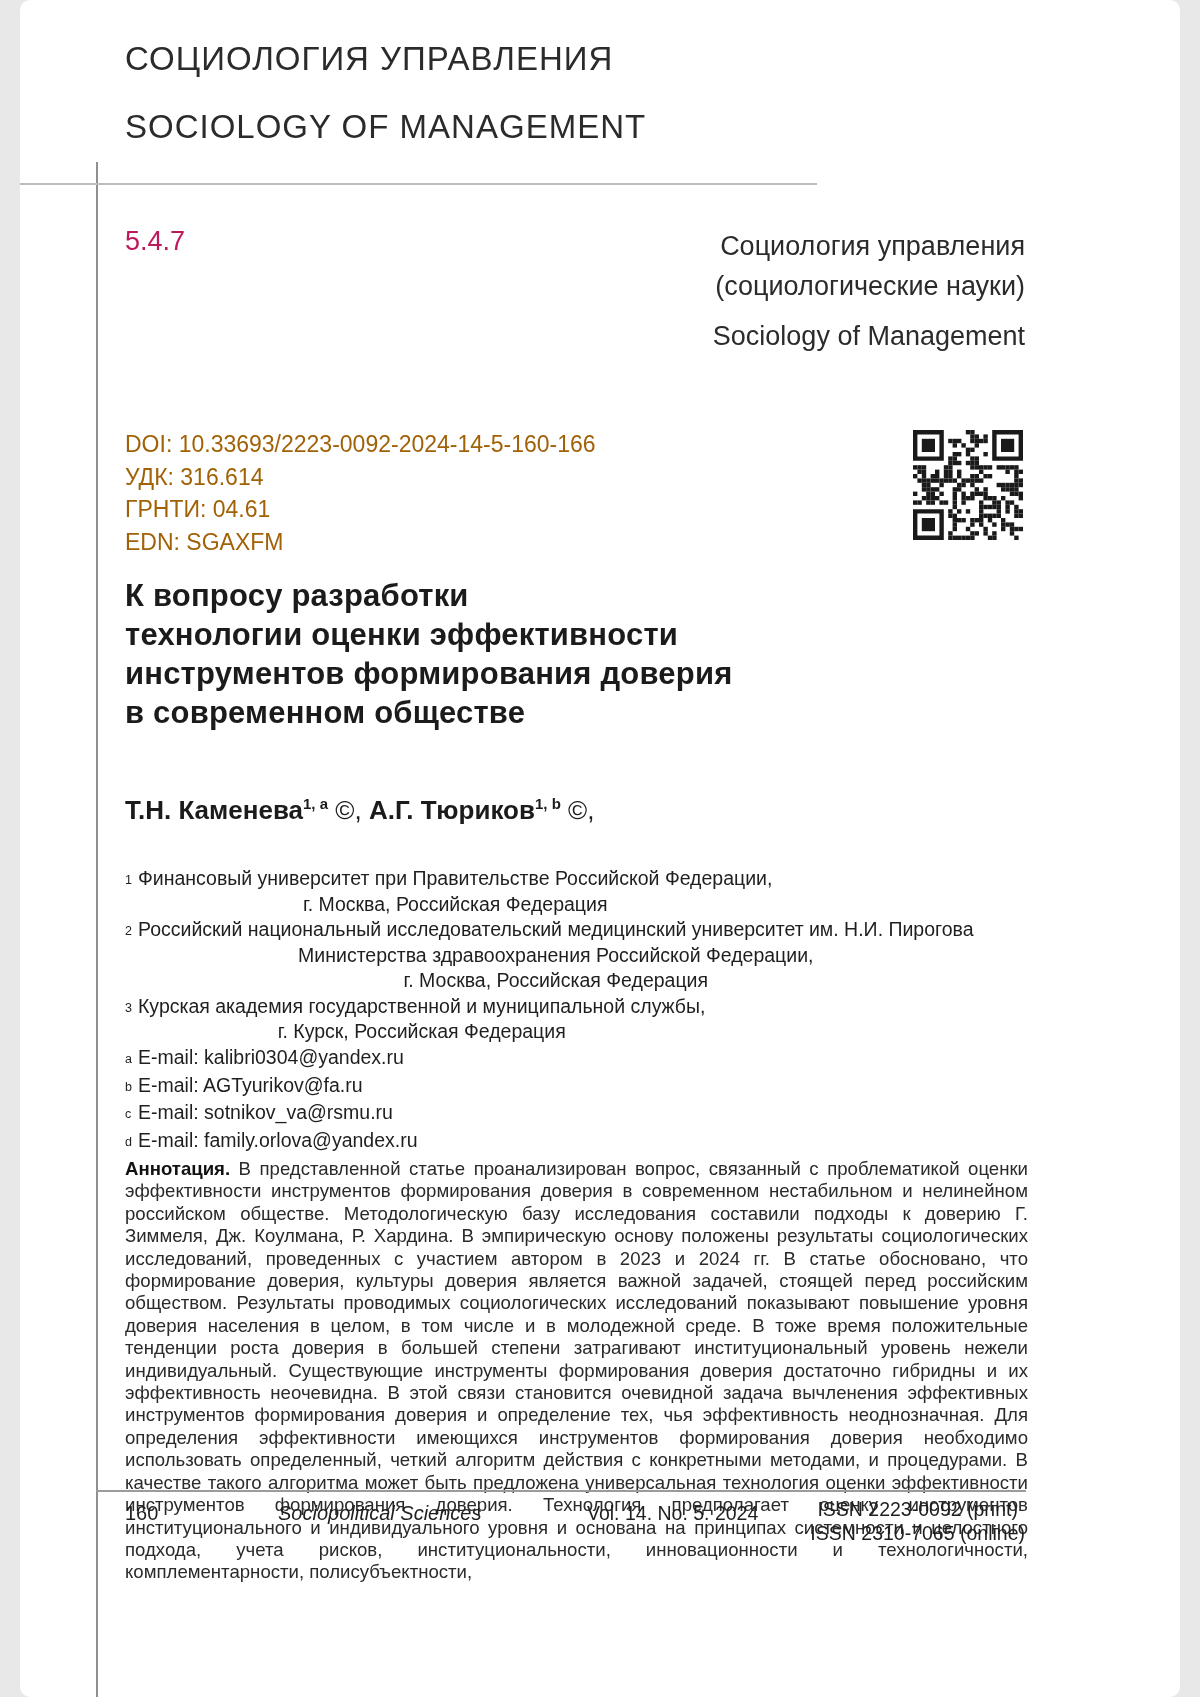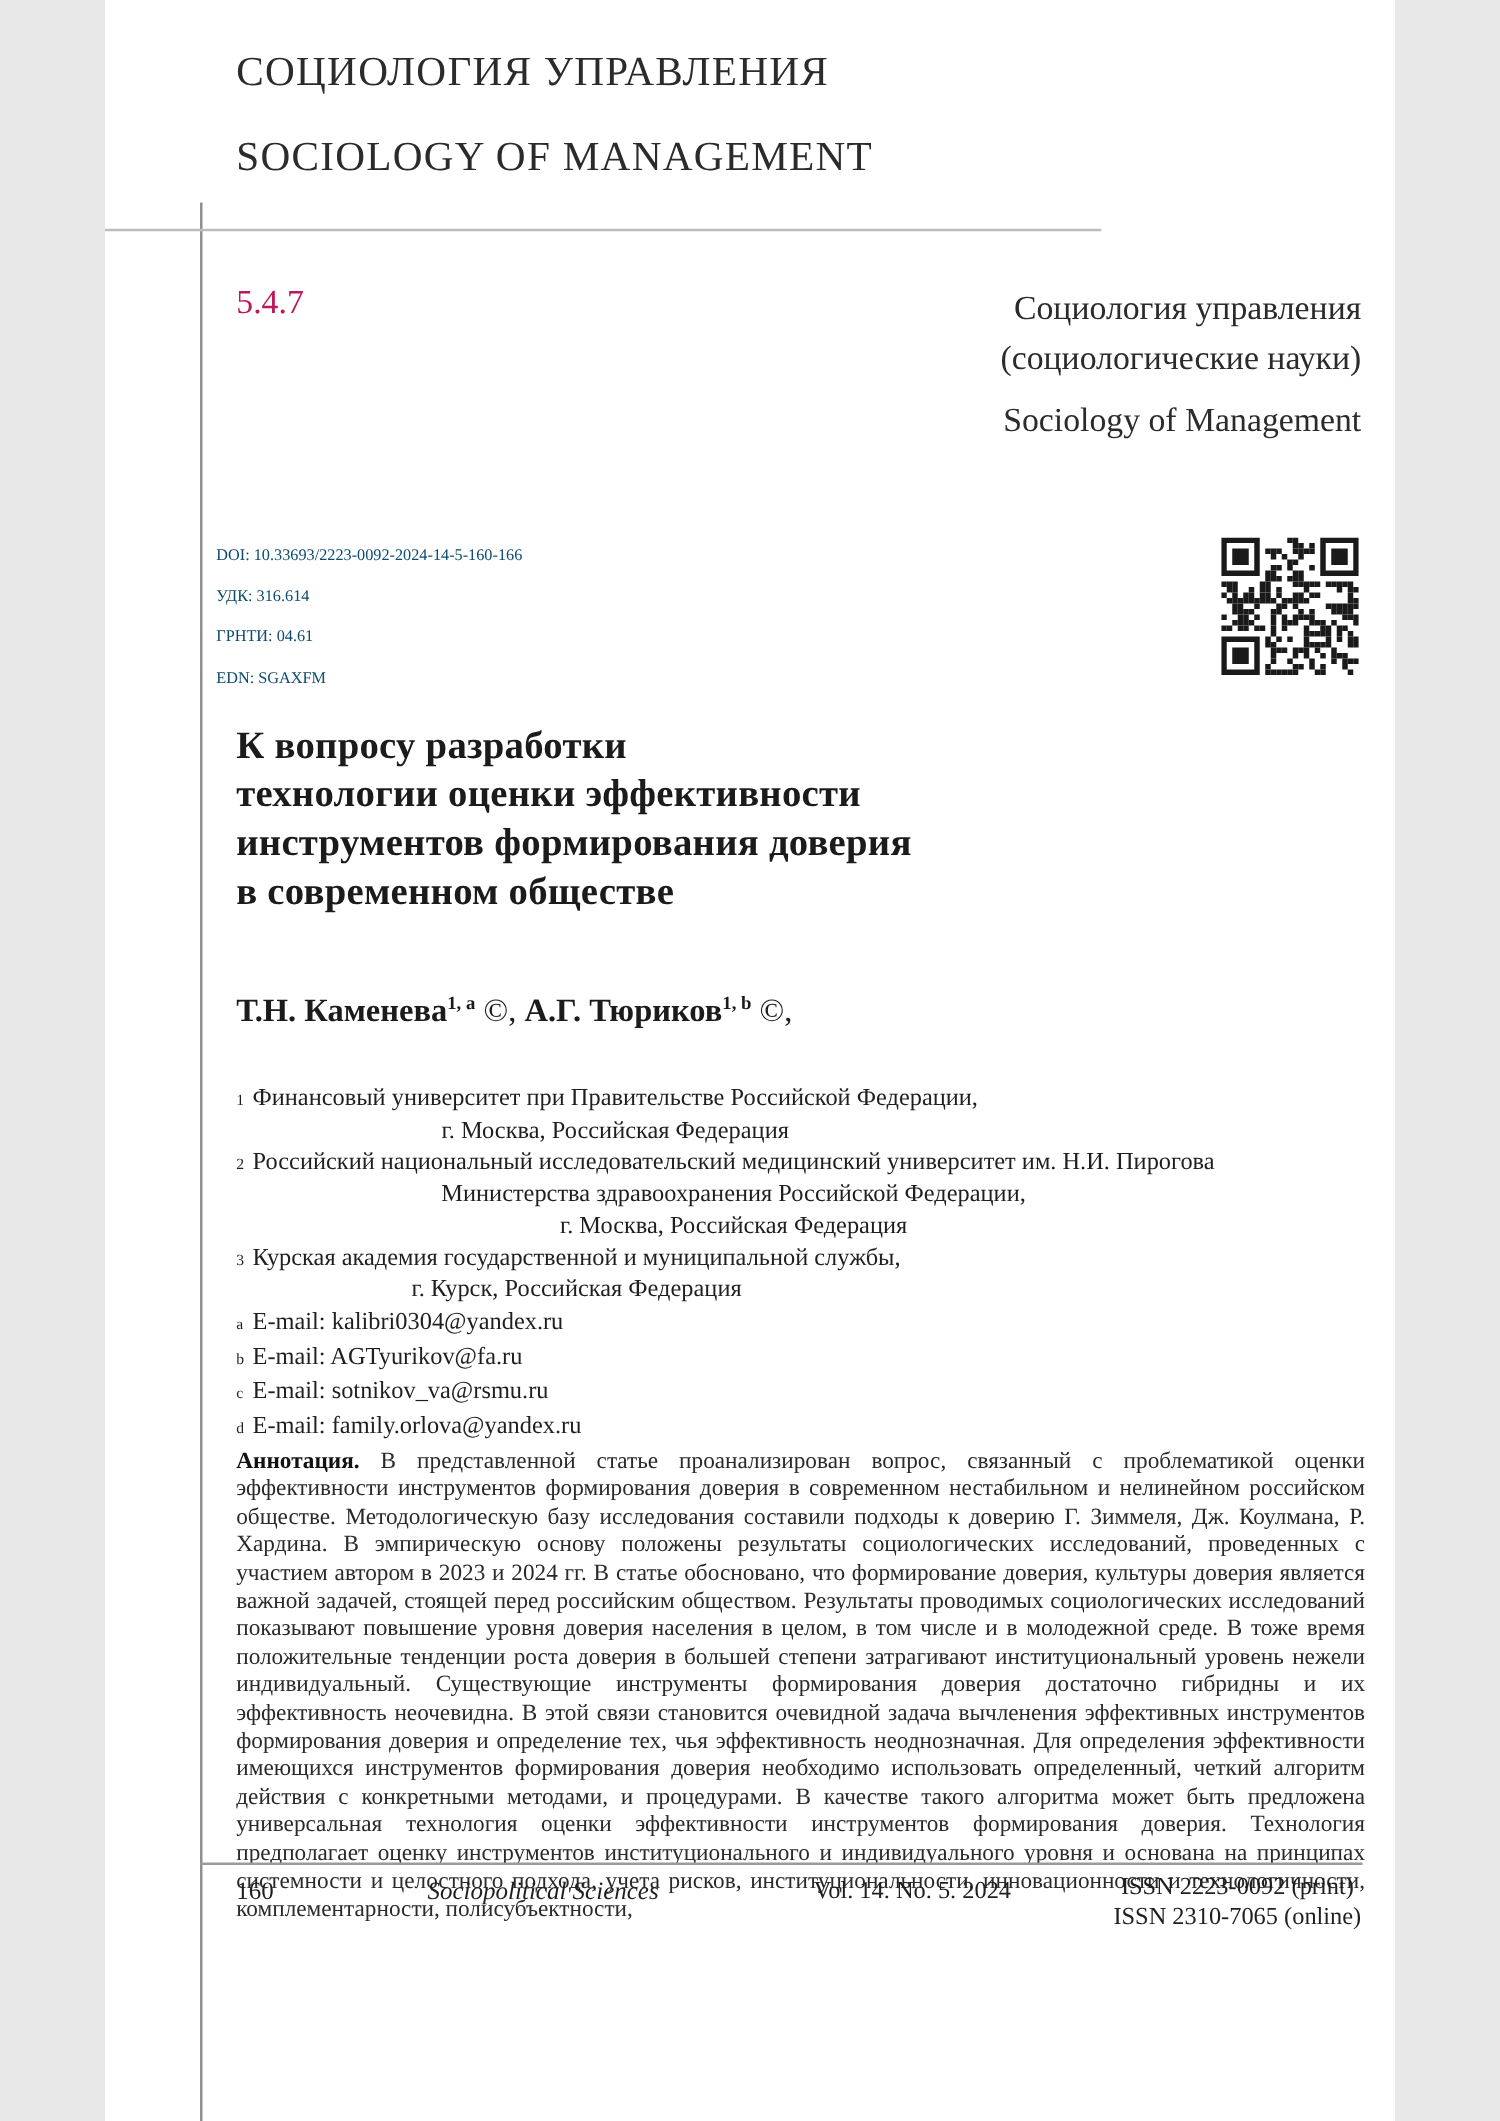--- a/index.html
+++ b/index.html
@@ -1,37 +1,38 @@
 <!DOCTYPE html>
 <html><head>
 <meta charset="utf-8">
 <style>
   * { box-sizing: border-box; }
   html,body { margin:0; padding:0; background:#e8e8e8; }
   .page {
     position: relative;
-    width: 1032px; height: 1697px;
+    width: 1160px; height: 1697px;
     margin: 0 auto;
     background: #ffffff;
-    font-family: Liberation Serif, serif;
+    font-family: Liberation Sans, sans-serif;
     color: #232323;
     overflow: hidden;
+    border-radius: 10px;
   }
   .vrule { position:absolute; left:76px; top:162px; width:2px; height:1535px; background:#8f8f8f; }
   .hrule-top { position:absolute; left:0; top:183px; width:797px; height:2px; background:#bcbcbc; }
 
   .masthead-ru { position:absolute; left:105px; top:40px;  font-size:33px; letter-spacing:1px; color:#2b2b2b; }
   .masthead-en { position:absolute; left:105px; top:108px; font-size:33px; letter-spacing:1px; color:#2b2b2b; }
 
   .section-code  { position:absolute; left:105px; top:226px; font-size:27px; color:#be185d; }
   .section-right { position:absolute; left:305px; top:226px; width:700px; text-align:right; font-size:27px; line-height:40px; color:#2b2b2b; }
   .section-ru { white-space:pre-line; }
   .section-en { margin-top:10px; }
 
-  .meta { position:absolute; left:89px; top:428px; font-size:13px; line-height:32.5px; color:#0c4a6e; }
+  .meta { position:absolute; left:105px; top:428px; font-size:23px; line-height:32.5px; color:#a16207; }
 
   .qr { position:absolute; left:893px; top:430px; width:110px; height:110px; }
 
   .title {
     position:absolute; left:105px; top:576px; margin:0;
     font-size:31px; line-height:39px; font-weight:700; color:#1b1b1b;
     white-space:pre-line; letter-spacing:.2px;
   }
 
   .authors { position:absolute; left:105px; top:786px; font-size:26px; font-weight:700; line-height:35px; color:#1b1b1b; }

